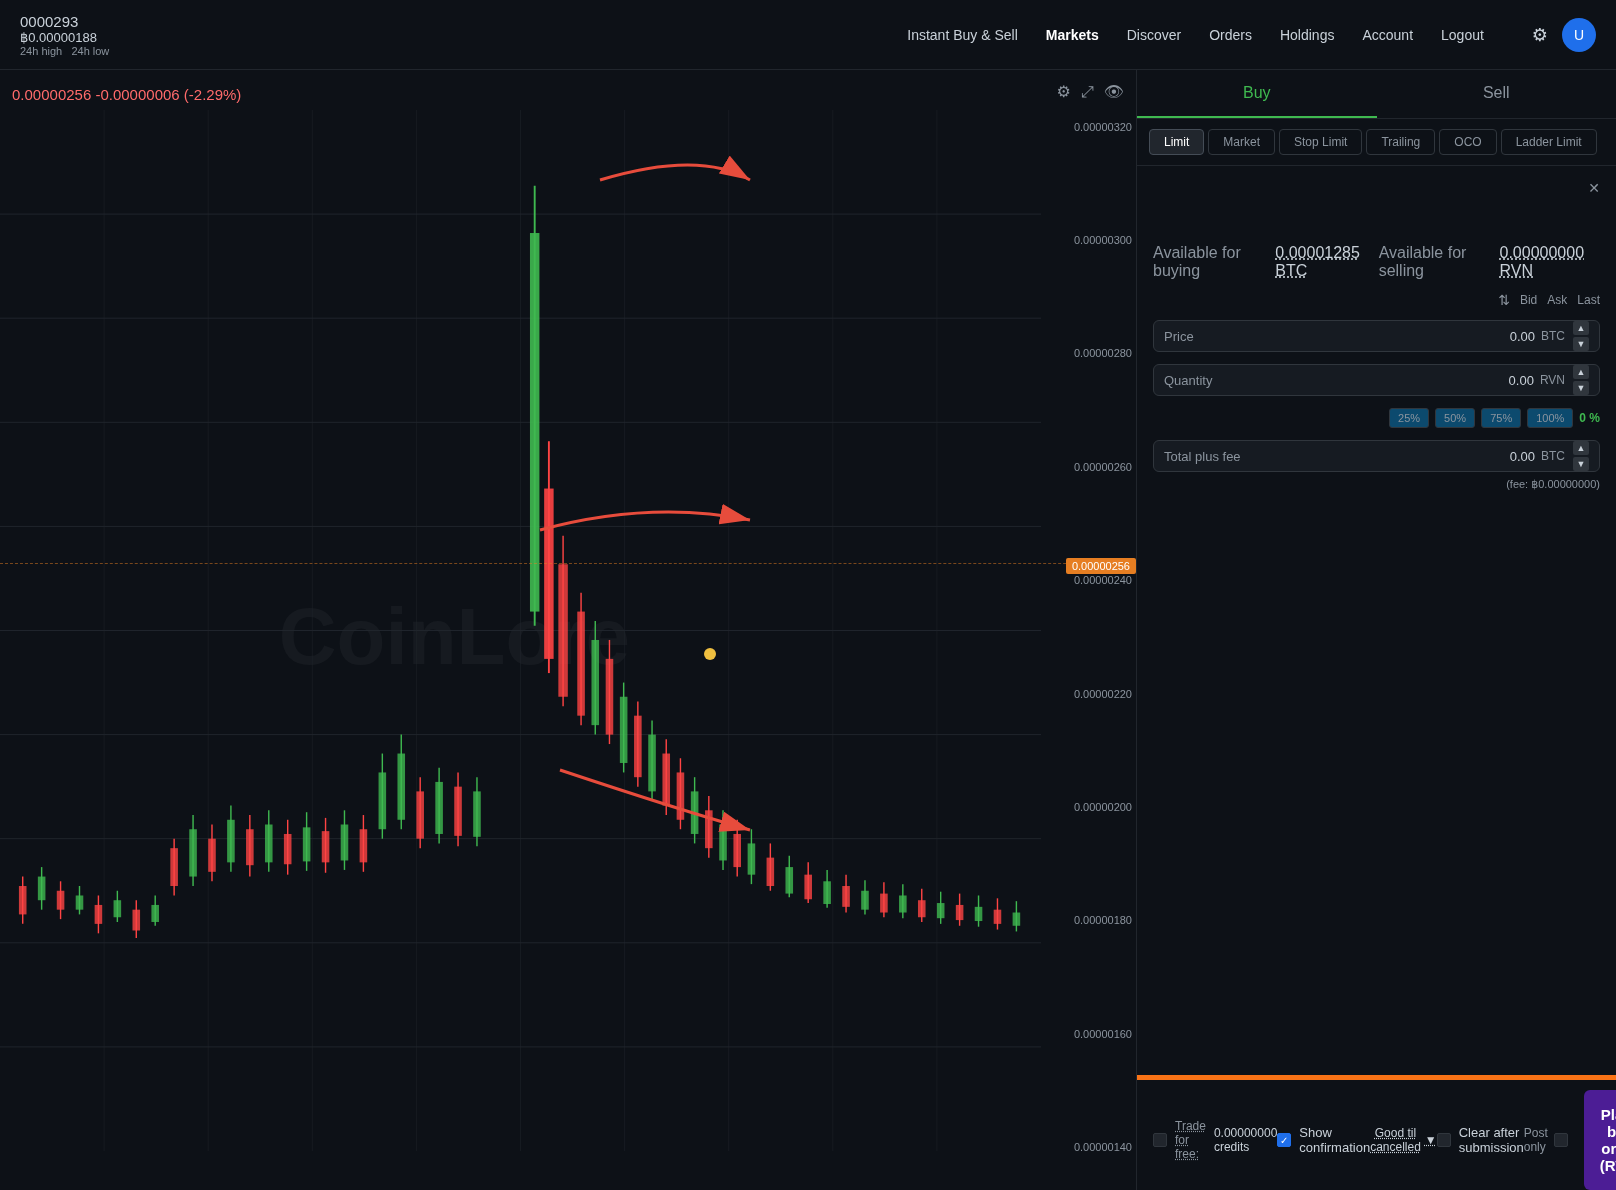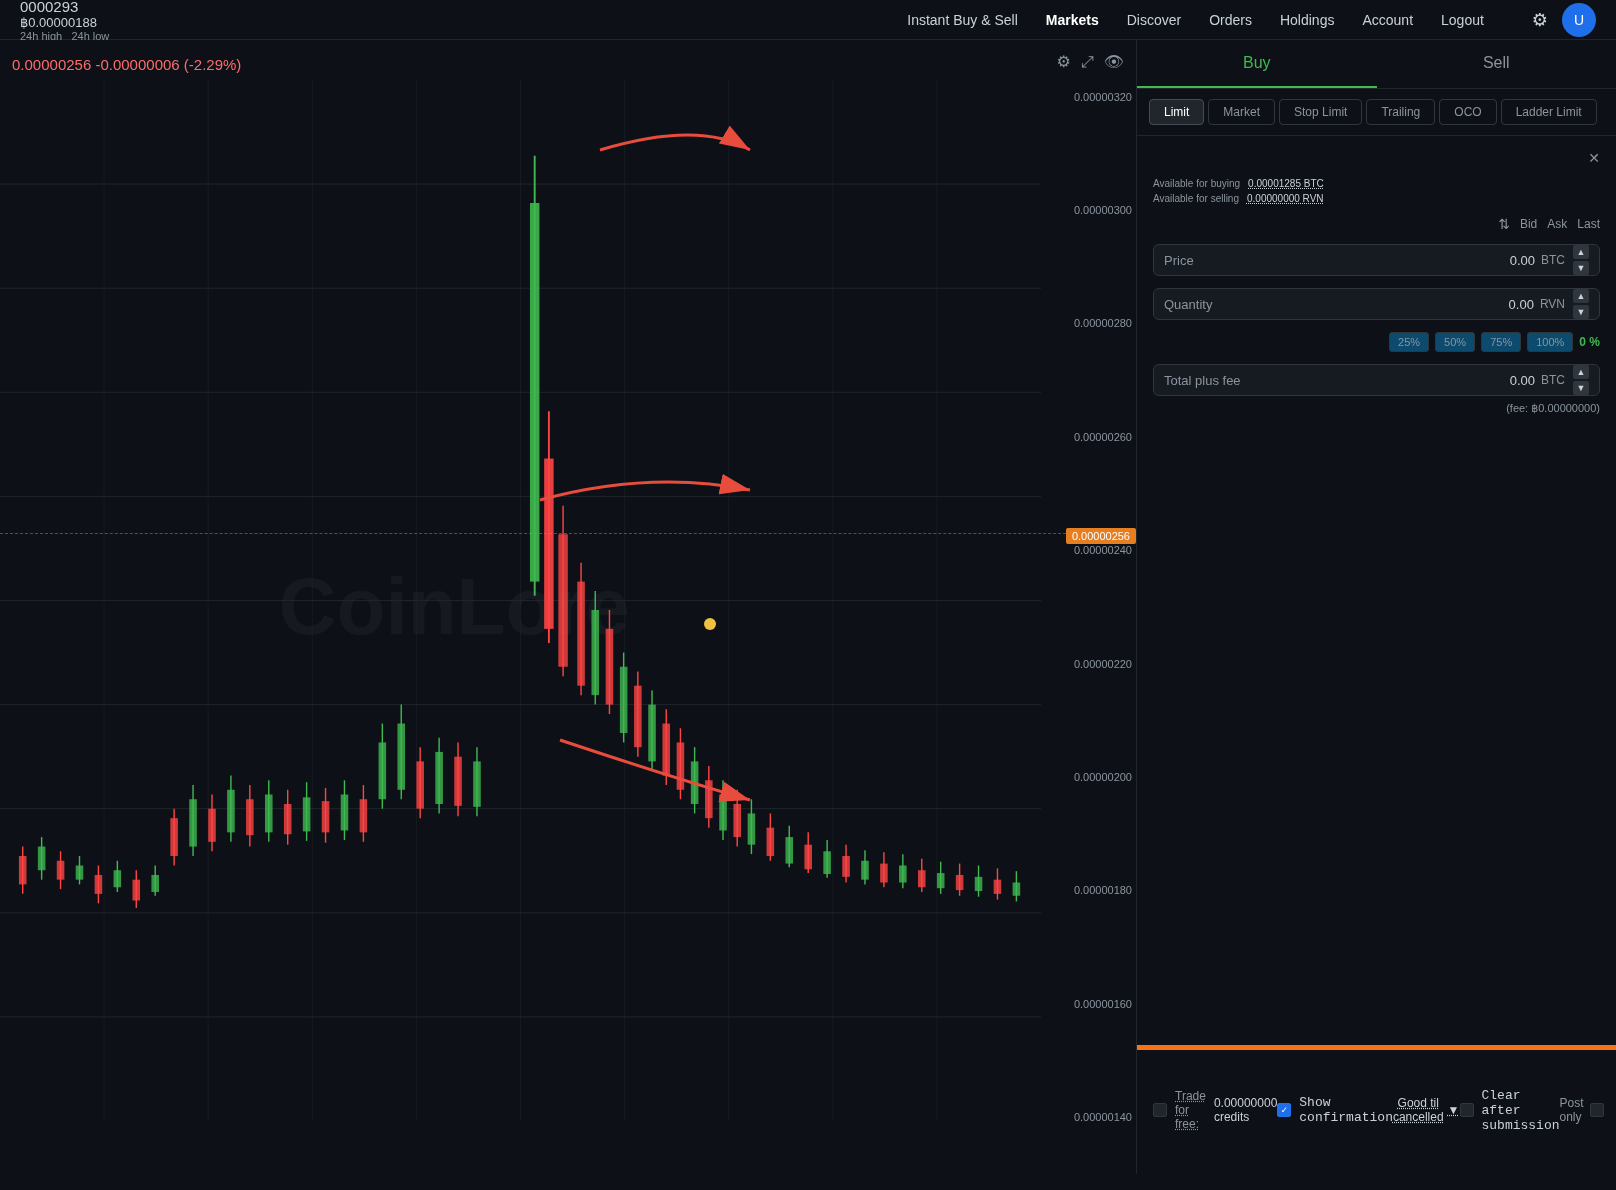--- a/index.html
+++ b/index.html
@@ -10,21 +10,21 @@
       font-size: 13px;
       width: 1616px;
       height: 1190px;
       overflow: hidden;
     }
 
     
     .topnav {
       background: #0d1117;
       border-bottom: 1px solid #21262d;
-      height: 40px;
+      height: 70px;
       display: flex;
       align-items: center;
       padding: 0 20px;
       gap: 32px;
     }
     .topnav-brand {
       display: flex;
       flex-direction: column;
       min-width: 120px;
     }
@@ -245,25 +245,26 @@
       padding: 14px 16px;
       flex: 1;
       overflow-y: auto;
       display: flex;
       flex-direction: column;
       gap: 12px;
     }
 
     
     .avail-info {
-      font-size: 10px;
-      color: #8b949e;
-      display: flex;
-      flex-direction: column;
+      font-size: 16px;
+      color: #8b949e;
+      display: flex;
+      flex-direction: row;
       gap: 4px;
+      margin-top: 36px;
     }
     .avail-info .avail-val {
       color: #c9d1d9;
       text-decoration: underline;
       text-decoration-style: dotted;
     }
     .avail-row { display: flex; gap: 8px; align-items: center; }
 
     
     .bal-row {
@@ -429,21 +430,21 @@
     }
 
     .panel-footer {
       padding: 10px 16px 14px;
       display: flex;
       flex-direction: row;
       gap: 0;
       border-top: 5px solid #f97316;
     }
 
-    .row-flex { display: flex; align-items: center; gap: 8px; font-family: Liberation Mono, monospace; }
+    .row-flex { display: flex; align-items: center; gap: 8px; }
   </style>
 </head>
 <body>
 
 <nav class="topnav">
   <div class="topnav-brand">
     <span class="ticker">0000293</span>
     <span class="price">฿0.00000188</span>
     <span class="price-sub">
       <span>24h high</span>

